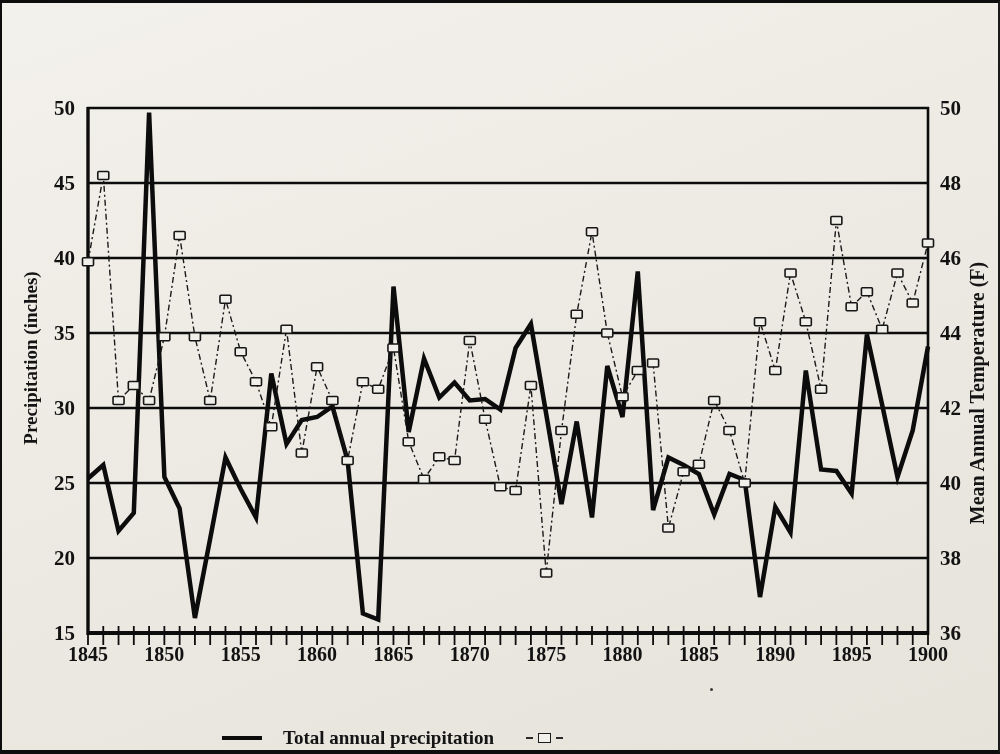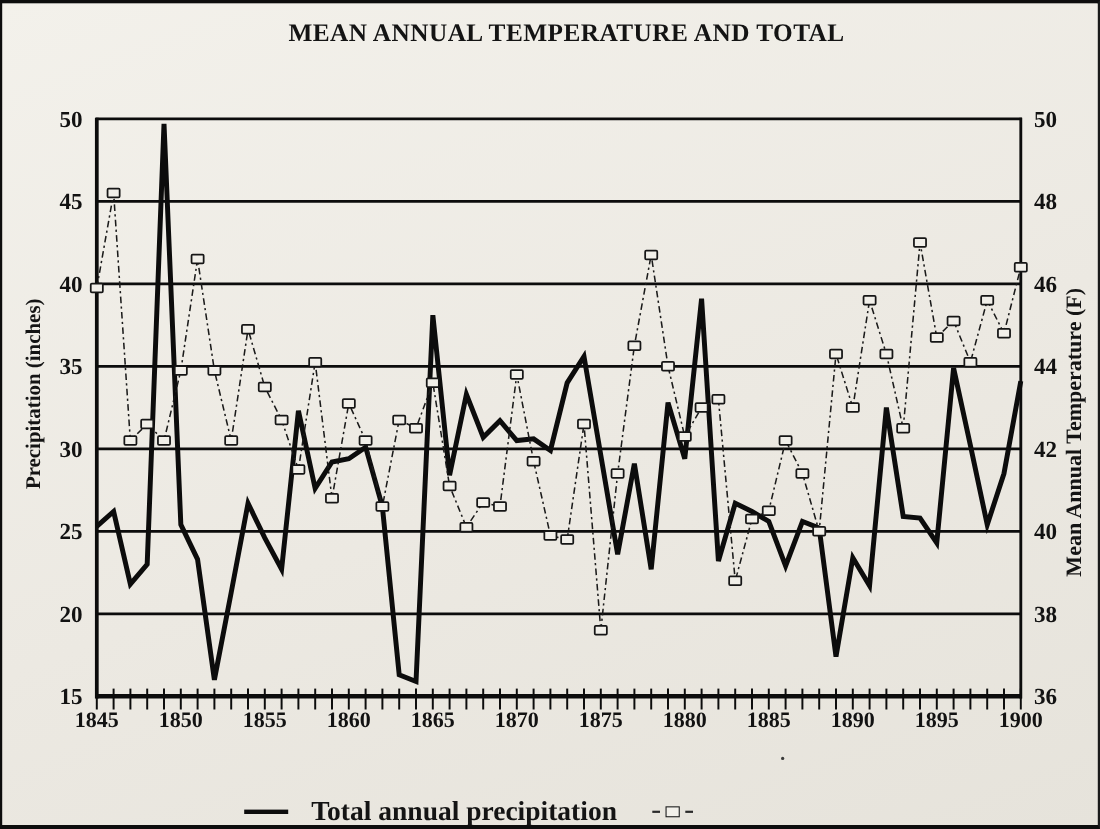--- a/index.html
+++ b/index.html
@@ -19,37 +19,36 @@
   .title div{white-space:pre;}
   #chart-svg{position:absolute;left:0;top:0;}
   .axis-title{
     position:absolute;white-space:nowrap;font-weight:700;font-size:19px;
     transform:translate(-50%,-50%) rotate(-90deg);
   }
   #left-axis-title{left:31px;top:358px;}
   #right-axis-title{left:977px;top:393px;font-size:20px;}
   #legend{
     position:absolute;left:222px;top:726px;height:24px;
-    display:flex;align-items:center;font-weight:700;font-size:25px;
+    display:flex;align-items:center;font-weight:700;font-size:19px;
   }
   .lg-line{display:inline-block;width:40px;height:0;border-top:4px solid #0c0c0c;}
   .lg-label1{margin-left:21px;}
   .lg-marker{display:inline-flex;align-items:center;margin-left:32px;}
   .lg-marker .dash{display:inline-block;width:7px;height:0;border-top:2px solid #2a2a2a;}
   .lg-marker .sq{display:inline-block;width:11px;height:8px;border:1.6px solid #1c1c1c;background:#f2f0ea;margin:0 5px;}
   .lg-label2{margin-left:13px;}
   .scan-dot{position:absolute;left:710px;top:688px;width:3px;height:3px;background:#3a3a3a;border-radius:50%;}
 </style>
 </head>
 <body>
 
 <div class="page">
 
   <div class="title">
-    <div>MEAN ANNUAL TEMPERATURE AND TOTAL</div>
   </div>
 
   <svg id="chart-svg" width="1000" height="754" viewBox="0 0 1000 754">
       <g>
         <line x1="87" y1="108" x2="929" y2="108" stroke="#0c0c0c" stroke-width="2.5"></line>
         <line x1="87" y1="183" x2="929" y2="183" stroke="#0c0c0c" stroke-width="2.5"></line>
         <line x1="87" y1="258" x2="929" y2="258" stroke="#0c0c0c" stroke-width="2.5"></line>
         <line x1="87" y1="333" x2="929" y2="333" stroke="#0c0c0c" stroke-width="2.5"></line>
         <line x1="87" y1="408" x2="929" y2="408" stroke="#0c0c0c" stroke-width="2.5"></line>
         <line x1="87" y1="483" x2="929" y2="483" stroke="#0c0c0c" stroke-width="2.5"></line>

